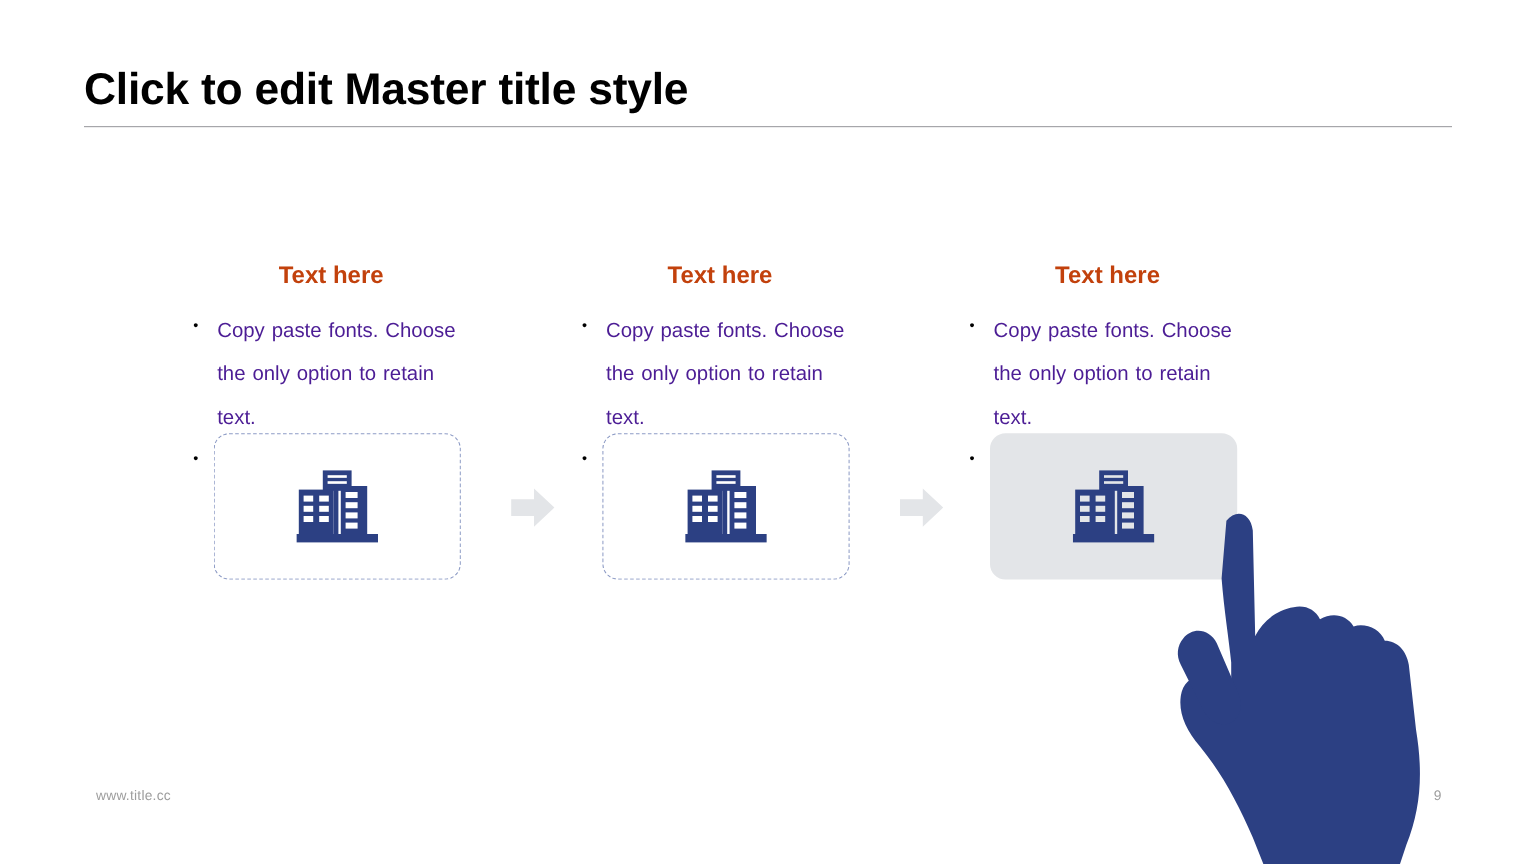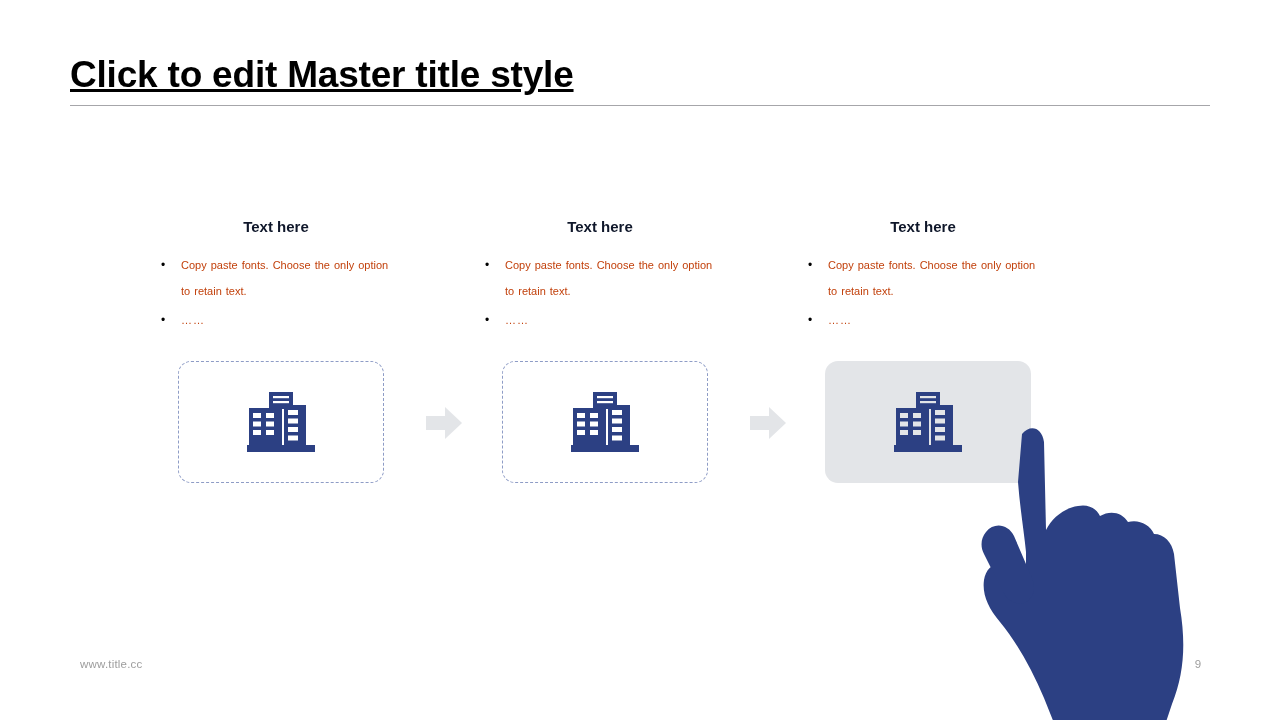--- a/index.html
+++ b/index.html
@@ -25,21 +25,20 @@
     top: 52px;
     width: 1140px;
   }
   #page-title {
     font-size: 37px;
     font-weight: bold;
     color: #000000;
     letter-spacing: -0.2px;
     line-height: 1.25;
     white-space: nowrap;
-    text-decoration: underline;
   }
   #title-rule {
     position: absolute;
     left: 70px;
     top: 105px;
     width: 1140px;
     height: 1px;
     background: #a6a6aa;
   }
 
@@ -48,23 +47,23 @@
     position: absolute;
     top: 218px;
     width: 236px;
   }
   #column-1 { left: 158px; }
   #column-2 { left: 482px; }
   #column-3 { left: 805px; }
 
   .column-heading {
     text-align: center;
-    font-size: 15px;
+    font-size: 20px;
     font-weight: bold;
-    color: #0f172a;
+    color: #c2410c;
     margin: 0 0 16px 0;
     line-height: 1.2;
   }
 
   .bullet-list {
     margin: 0;
     padding: 0;
     list-style: none;
   }
   .bullet-row {
@@ -76,23 +75,23 @@
     flex: 0 0 auto;
     width: 20px;
     font-size: 12px;
     line-height: 26px;
     color: #000000;
     text-align: left;
     padding-left: 3px;
   }
   .bullet-text {
     flex: 1 1 auto;
-    font-size: 11px;
-    line-height: 26px;
-    color: #c2410c;
+    font-size: 17px;
+    line-height: 36px;
+    color: #4c1d95;
     word-spacing: 1px;
   }
   .bullet-text.ellipsis {
     letter-spacing: 1px;
   }
 
   
   .card {
     position: absolute;
     top: 361px;

